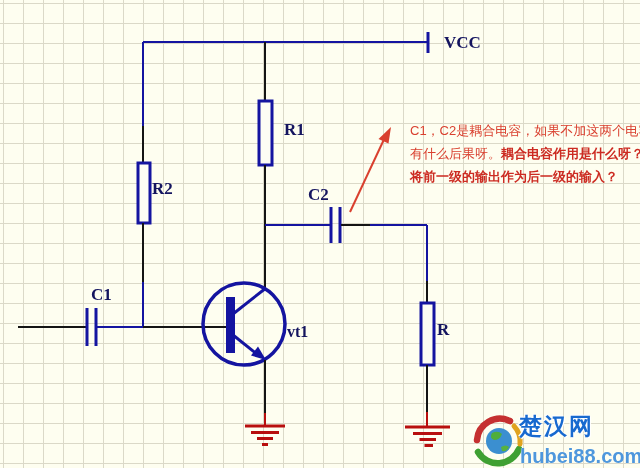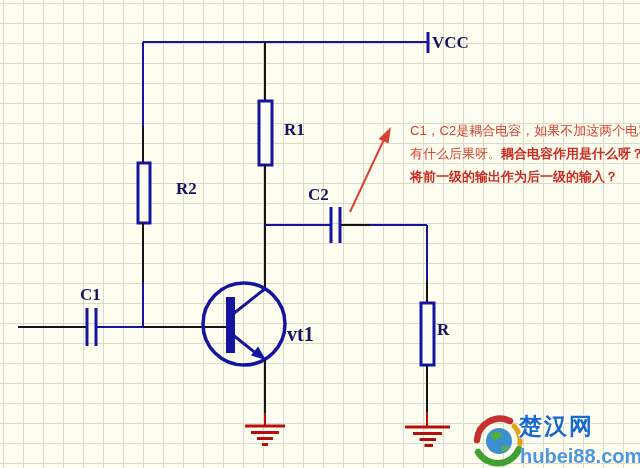--- a/index.html
+++ b/index.html
@@ -121,26 +121,26 @@
     <g>
       <circle cx="499" cy="441" r="13" fill="#3B8FD0"></circle>
       <path d="M492,433 q6,-3 10,1 q-2,6 -8,6 q-5,-2 -2,-7 Z" fill="#4FAE3C"></path>
       <path d="M501,447 q5,-3 8,0 q-2,5 -7,4 Z" fill="#57B23F"></path>
       <path d="M510,421 A23,23 0 0 0 477,440" stroke="#C53030" stroke-width="6.5" fill="none" stroke-linecap="round"></path>
       <path d="M478,452 A23,23 0 0 0 519,449" stroke="#3FA032" stroke-width="6.5" fill="none" stroke-linecap="round"></path>
       <path d="M514,426 A23,23 0 0 1 520,444" stroke="#E0A31F" stroke-width="5" fill="none" stroke-linecap="round"></path>
     </g>
   </svg>
 
-  <div class="lbl" style="left:432px;top:34px;">VCC</div>
+  <div class="lbl" style="left:444px;top:34px;">VCC</div>
   <div class="lbl" style="left:284px;top:121px;">R1</div>
-  <div class="lbl" style="left:152px;top:180px;padding-left:24px;">R2</div>
-  <div class="lbl" style="left:80px;top:286px;">C1</div>
+  <div class="lbl" style="left:152px;top:180px;">R2</div>
+  <div class="lbl" style="left:91px;top:286px;">C1</div>
   <div class="lbl" style="left:308px;top:186px;">C2</div>
-  <div class="lbl" style="left:287px;top:324px;font-size:20px;">vt1</div>
+  <div class="lbl" style="left:287px;top:324px;font-size:16px;">vt1</div>
   <div class="lbl" style="left:437px;top:321px;">R</div>
 
   <div class="note">
     <div><span>C1，C2是耦合电容，如果不加这两个电容会</span></div>
     <div><span>有什么后果呀。</span><span class="b">耦合电容作用是什么呀？是</span></div>
     <div class="b">将前一级的输出作为后一级的输入？</div>
   </div>
 
   <div class="wm-name">楚汉网</div>
   <div class="wm-url">hubei88.com</div>

